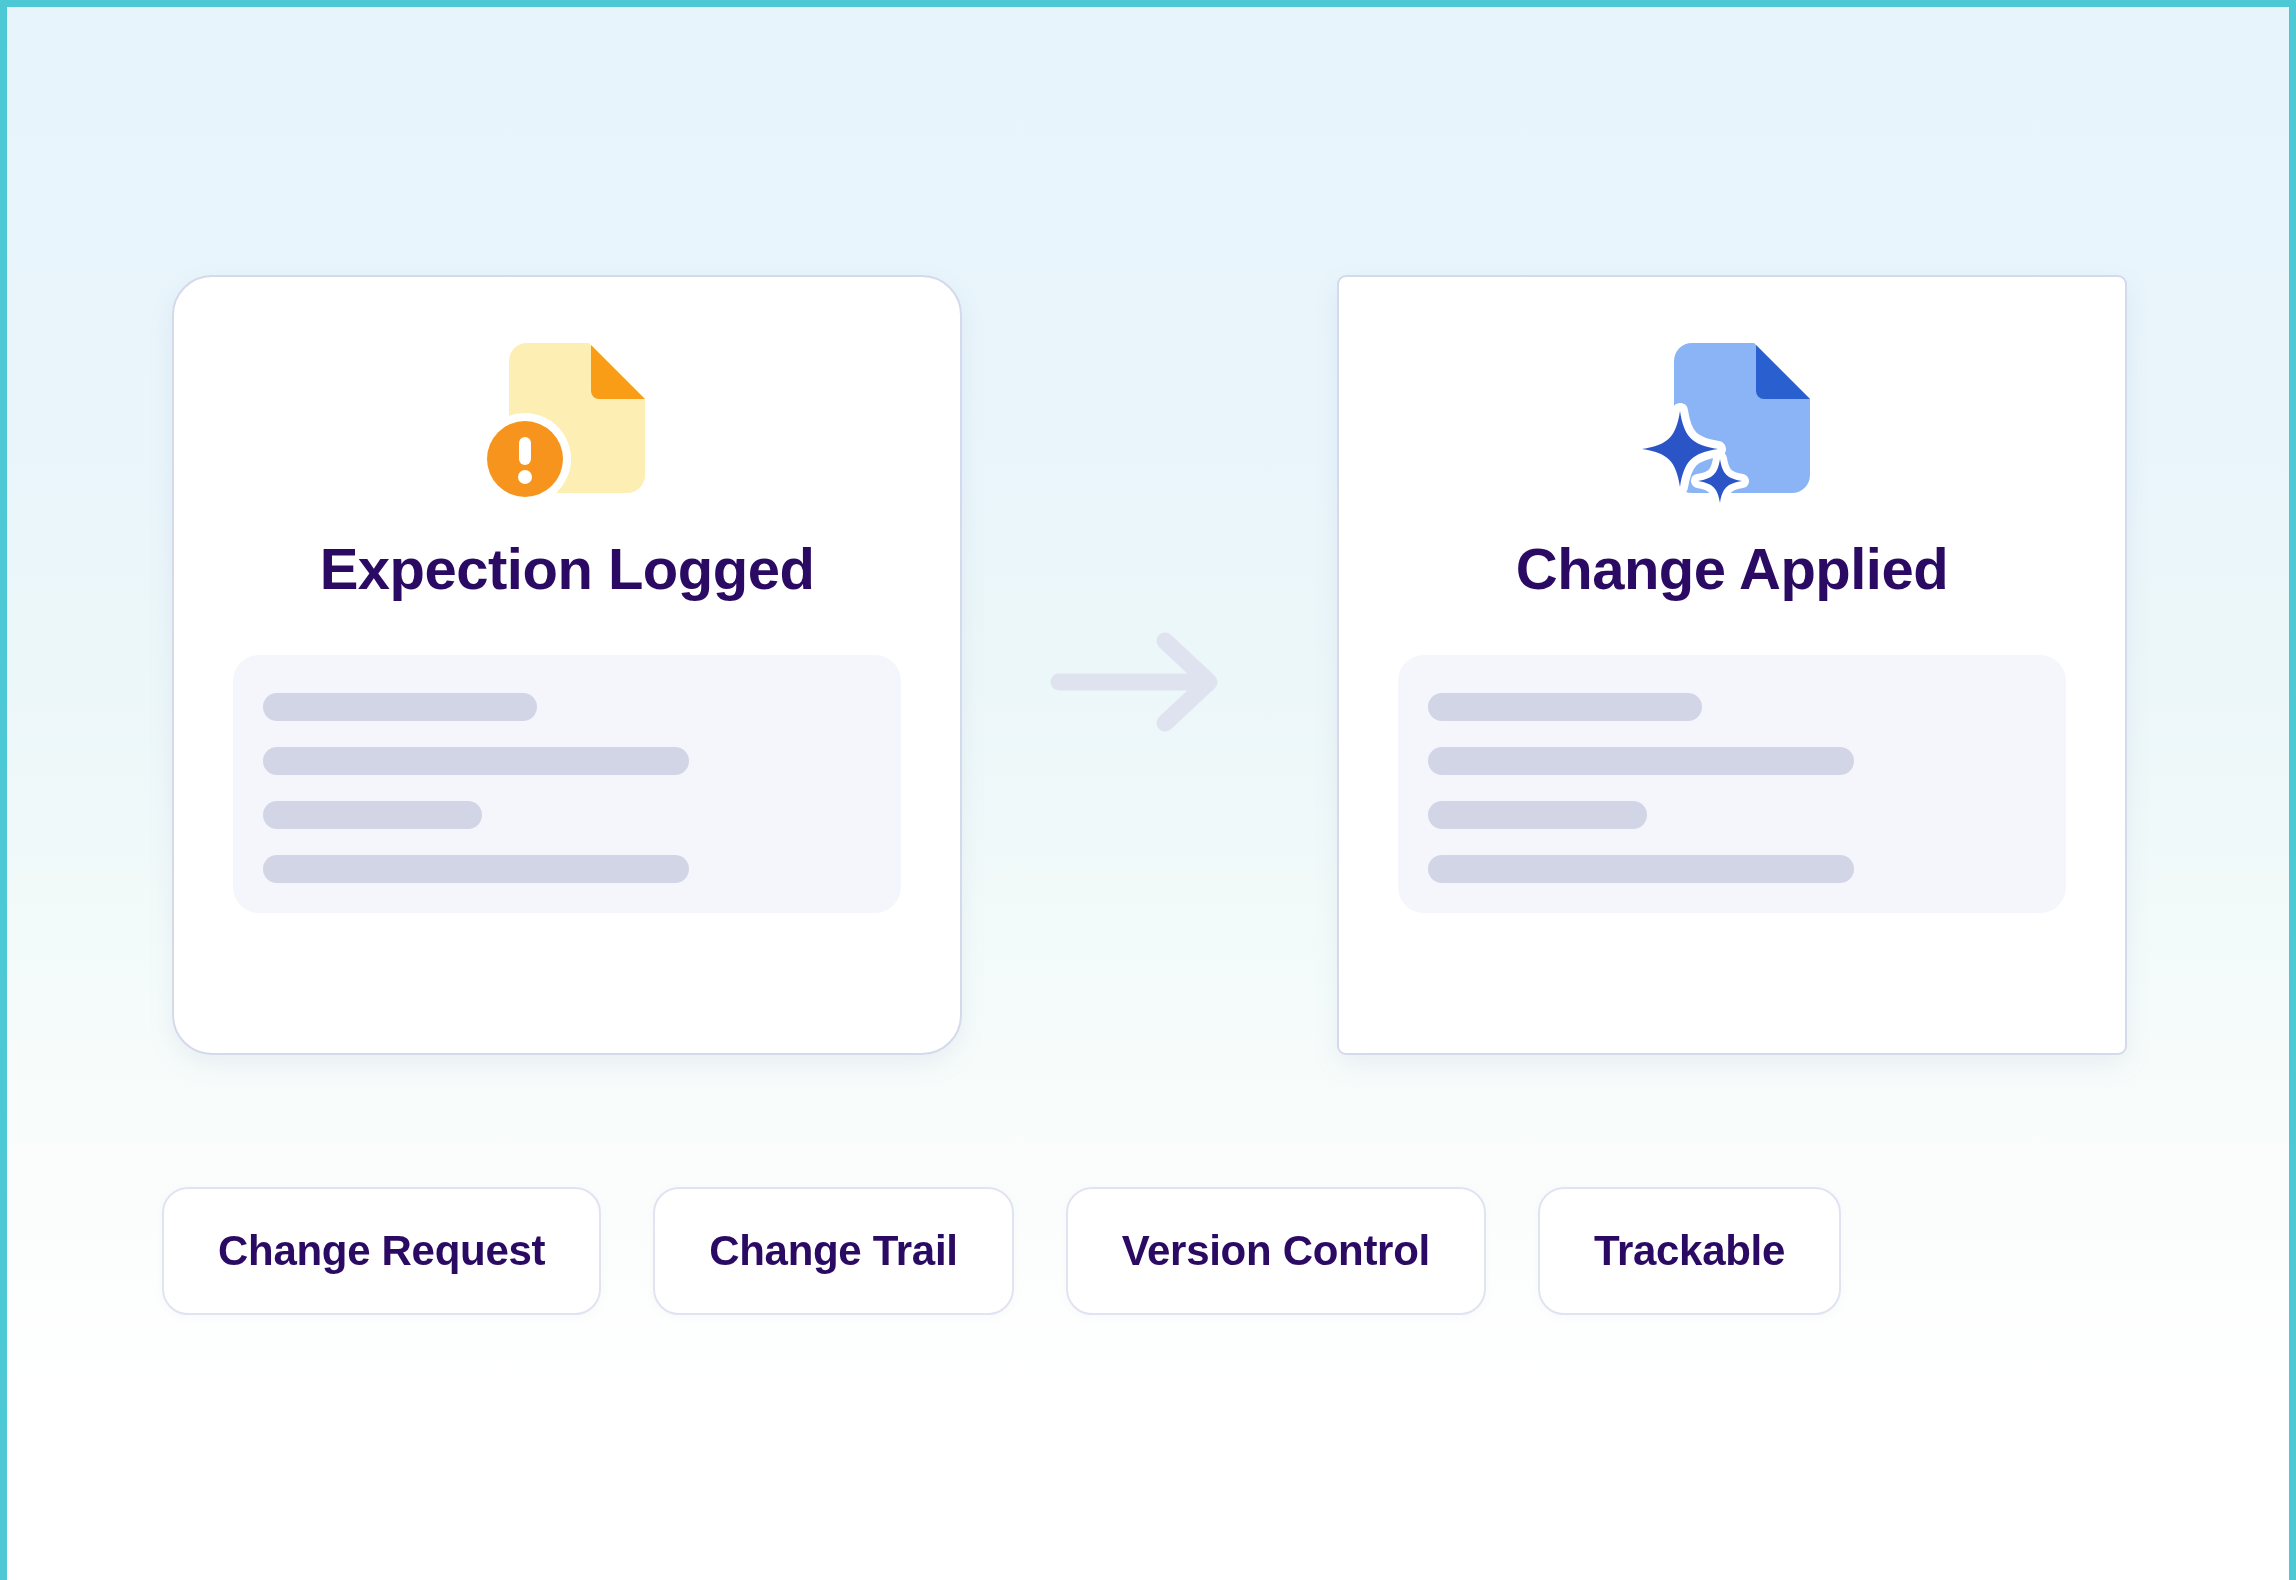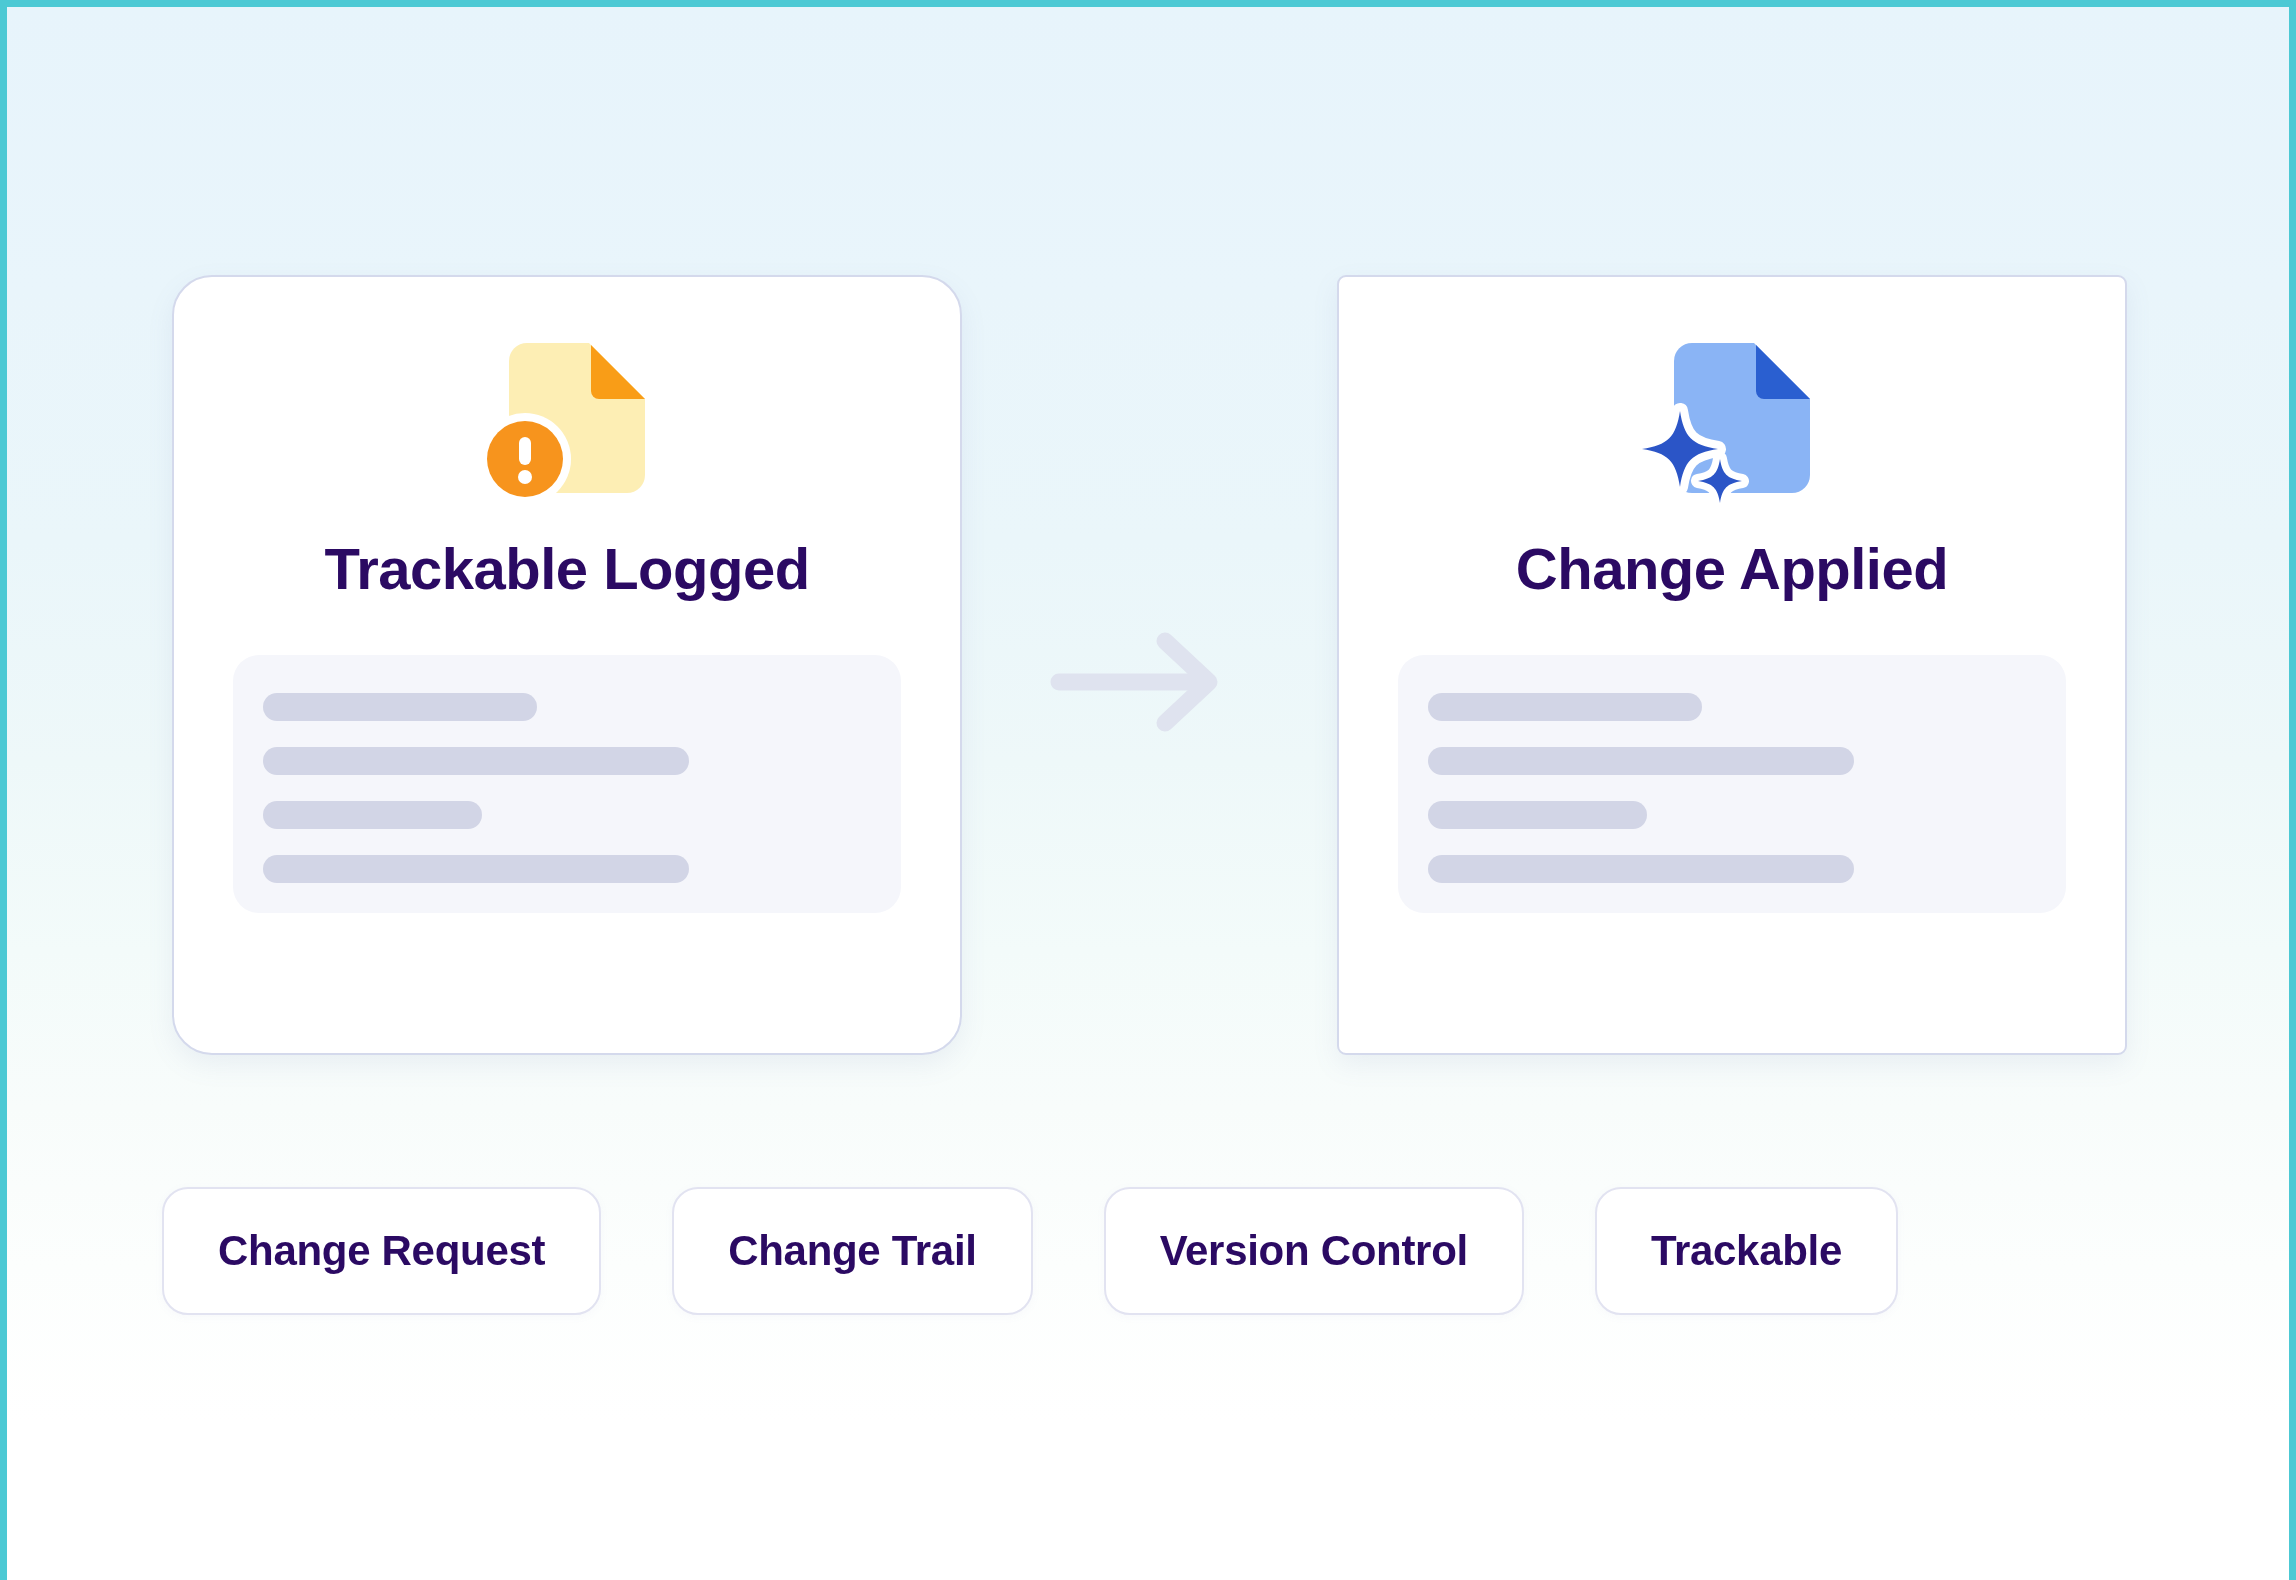--- a/index.html
+++ b/index.html
@@ -120,21 +120,21 @@
   }
   .arrow-connector svg { display: block; }
 
   
   .pills-row {
     position: absolute;
     left: 155px;
     top: 1180px;
     display: flex;
     align-items: center;
-    gap: 71px;
+    gap: 52px;
   }
 
   .pill {
     height: 128px;
     background: #ffffff;
     border: 2px solid #e2e3f1;
     border-radius: 26px;
     display: flex;
     align-items: center;
     justify-content: center;
@@ -168,21 +168,21 @@
             <path d="M122 10 l54 54 h-46 a8 8 0 0 1 -8 -8 z" fill="#f99d17"></path>
 
             <circle cx="56" cy="124" r="46" fill="#ffffff"></circle>
 
             <circle cx="56" cy="124" r="38" fill="#f7941d"></circle>
             <rect x="50" y="102" width="12" height="28" rx="6" fill="#ffffff"></rect>
             <circle cx="56" cy="142" r="7" fill="#ffffff"></circle>
           </svg>
         </div>
 
-        <div class="card-title">Trackable Logged</div>
+        <div class="card-title">Expection Logged</div>
 
         <div class="skeleton-panel">
           <div class="skeleton-bar" style="width:45%"></div>
           <div class="skeleton-bar" style="width:70%"></div>
           <div class="skeleton-bar" style="width:36%"></div>
           <div class="skeleton-bar" style="width:70%"></div>
         </div>
 
       </div>
 

